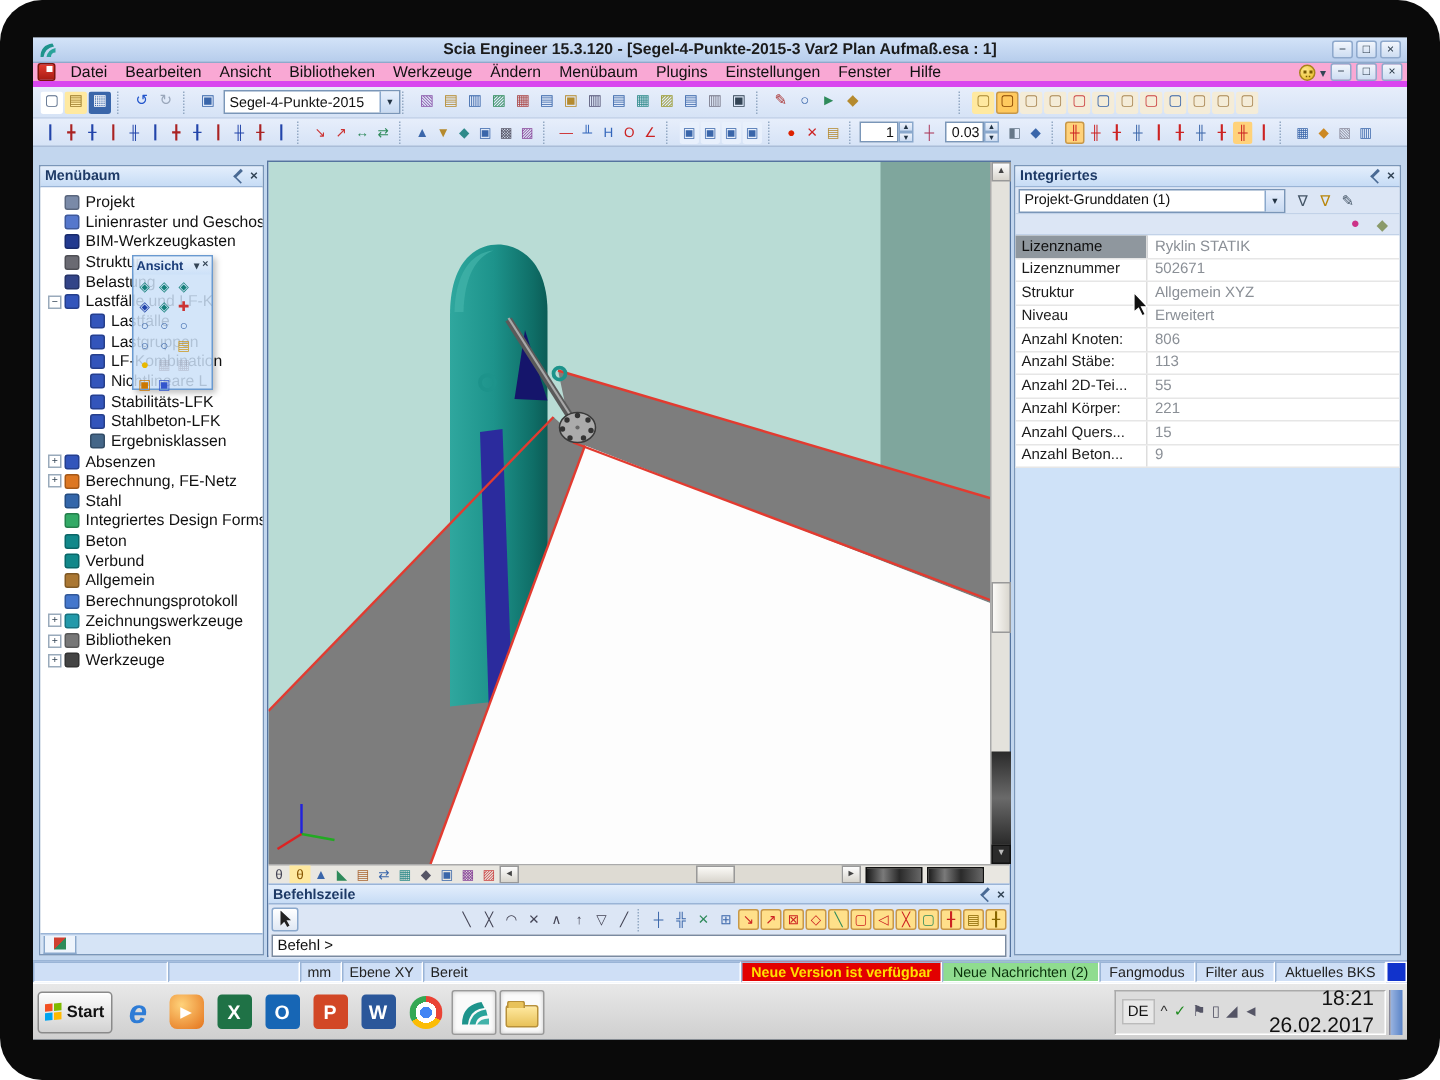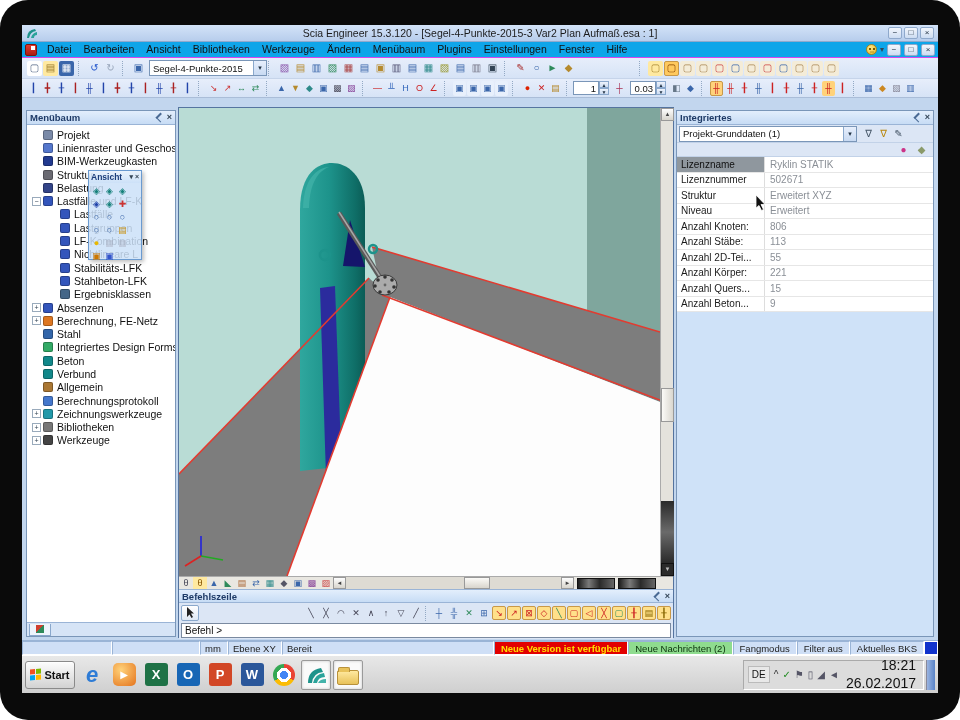--- a/index.html
+++ b/index.html
@@ -1,25 +1,25 @@
 <!DOCTYPE html>
 <html><head>
 <meta charset="utf-8">
 <style>
 *{box-sizing:border-box;margin:0;padding:0}
 html,body{width:960px;height:720px;background:#fff;font-family:"Liberation Sans",sans-serif;-webkit-font-smoothing:antialiased}
 #bezel{position:absolute;inset:0;width:960px;height:720px;background:#0a0a0a;border-radius:28px}
 #screen{position:absolute;left:22px;top:25px;width:916px;height:668px;background:#d2e0f4;overflow:hidden}
 
 .titlebar{position:absolute;left:0;top:0;width:100%;height:17px;background:linear-gradient(#d3e3f8,#b7cdec);border-bottom:1px solid #8fa9cc;display:flex;align-items:center;padding:0 4px;font-size:11px;color:#111}
-.titlebar .ttl{position:absolute;left:0;right:0;text-align:center;font-size:10.5px;font-weight:normal;color:#1b1b1b}
+.titlebar .ttl{position:absolute;left:0;right:0;text-align:center;font-size:10.5px;font-weight:bold;color:#1b1b1b}
 .wbtns{margin-left:auto;display:flex;gap:2px;z-index:2}
 .wbtn{width:14px;height:12px;background:linear-gradient(#f2f6fc,#cdddf2);border:1px solid #8fa9cc;font-size:8px;line-height:10px;text-align:center;color:#234;border-radius:2px}
 
-.menubar{position:absolute;left:0;top:17px;width:100%;height:16px;background:#0ea5e9;border-bottom:1px solid #d946ef;display:flex;align-items:center;font-size:10.5px;color:#111}
+.menubar{position:absolute;left:0;top:17px;width:100%;height:16px;background:#f9a8d4;border-bottom:4px solid #d946ef;display:flex;align-items:center;font-size:10.5px;color:#111}
 .appico{width:12px;height:12px;margin:0 4px 0 3px;background:linear-gradient(#e23b30,#a91d14);border:1px solid #7d140d;border-radius:2px;position:relative}
 .appico::after{content:"";position:absolute;right:1px;top:1px;width:4px;height:4px;background:#fff}
 .mi{padding:0 6px;line-height:15px}
 .mright{margin-left:auto;display:flex;align-items:center;gap:3px;padding-right:3px}
 .smiley{width:11px;height:11px;border-radius:50%;background:radial-gradient(circle at 35% 30%,#ffe88a,#e8b820);border:1px solid #a8841a;position:relative}
 .smiley::after{content:"";position:absolute;left:2px;top:3px;width:2px;height:2px;background:#7a5a00;box-shadow:4px 0 #7a5a00,1px 3px 0 -0.5px #7a5a00,3px 3px 0 -0.5px #7a5a00}
 .mcaret{font-size:8px;color:#345}
 
 .tb{position:absolute;left:0;width:100%;background:linear-gradient(#e7eefb,#d6e3f6);display:flex;align-items:center;padding:0 2px}
 .tb1{top:33px;height:20px}
@@ -828,21 +828,21 @@
             <div class="prow sel">
           <span class="pl">Lizenzname</span>
           <span class="pv">Ryklin STATIK</span>
         </div>
             <div class="prow">
           <span class="pl">Lizenznummer</span>
           <span class="pv">502671</span>
         </div>
             <div class="prow">
           <span class="pl">Struktur</span>
-          <span class="pv">Erweitert XYZ</span>
+          <span class="pv">Allgemein XYZ</span>
         </div>
             <div class="prow">
           <span class="pl">Niveau</span>
           <span class="pv">Erweitert</span>
         </div>
             <div class="prow">
           <span class="pl">Anzahl Knoten:</span>
           <span class="pv">806</span>
         </div>
             <div class="prow">

